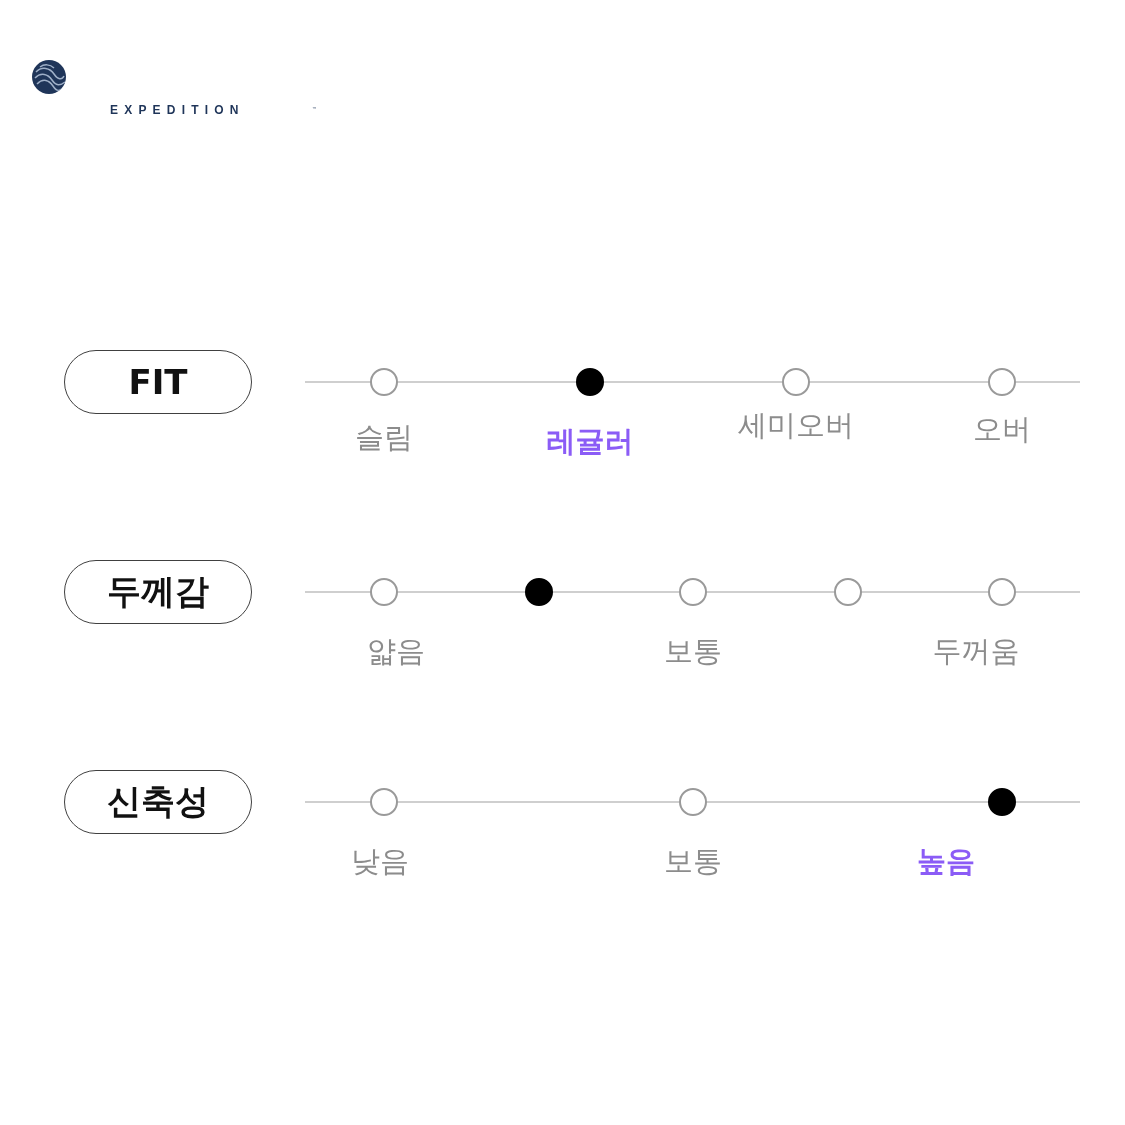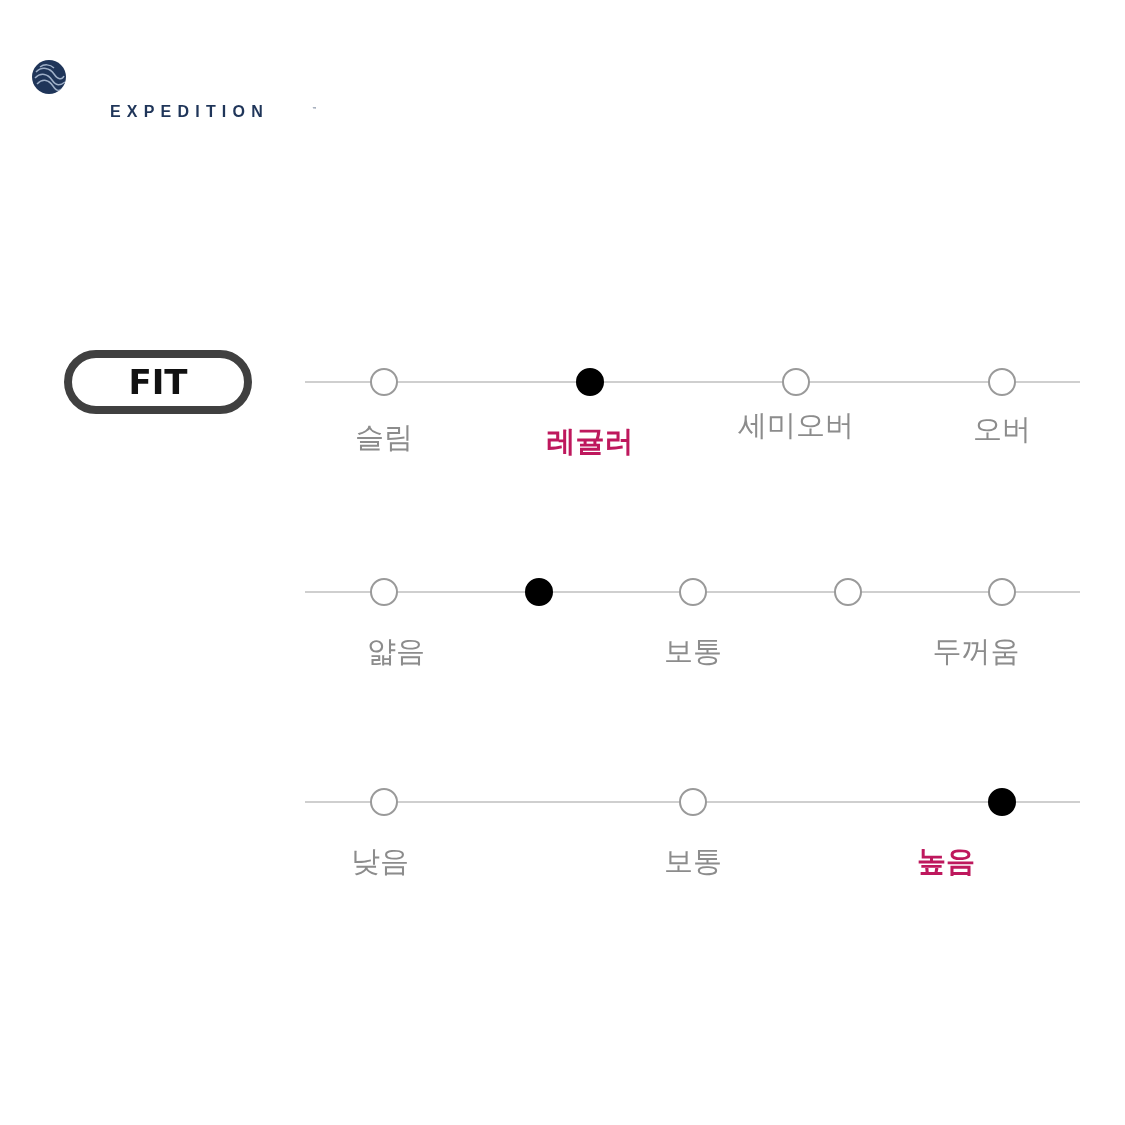--- a/index.html
+++ b/index.html
@@ -6,33 +6,33 @@
     body { width: 1125px; height: 1125px; position: relative; overflow: hidden;
            font-family: "DejaVu Sans", "Liberation Sans", sans-serif; }
 
     .logo { position: absolute; left: 30px; top: 52px; width: 300px; height: 70px; }
     .logo-globe { position: absolute; left: 2px; top: 8px; width: 34px; height: 34px; border-radius: 50%;
                   background: #1f3559; overflow: hidden; }
     .logo-globe svg { width: 34px; height: 34px; display: block; }
     .logo-word { position: absolute; left: 30px; top: -4px; font-family: "Liberation Sans", sans-serif;
                  font-weight: bold; font-size: 46px; color: #1f3559; letter-spacing: -0.5px; line-height: 1; }
     .logo-sub { position: absolute; left: 80px; top: 52px; font-family: "Liberation Sans", sans-serif;
-                font-weight: bold; font-size: 16px; letter-spacing: 6.2px; color: #1f3559; line-height: 1; }
+                font-weight: bold; font-size: 12px; letter-spacing: 6.2px; color: #1f3559; line-height: 1; }
     .logo-tm { position: absolute; left: 282px; top: 54px; font-size: 5px; color: #1f3559; }
 
     .row { position: absolute; left: 0; width: 1125px; height: 120px; }
-    .pill { position: absolute; left: 64px; width: 188px; height: 64px; border: 8px solid #404040;
+    .pill { position: absolute; left: 64px; width: 188px; height: 64px; border: 1px solid #404040;
             border-radius: 34px; box-sizing: border-box; display: flex; align-items: center; justify-content: center;
             font-weight: bold; font-size: 34px; color: #111; }
     .track { position: absolute; left: 305px; width: 775px; height: 2px; background: #cfcfcf; }
     .dot { position: absolute; width: 28px; height: 28px; border-radius: 50%; box-sizing: border-box;
            background: #fff; border: 2px solid #9a9a9a; transform: translate(-50%, -50%); }
     .dot.on { background: #000; border-color: #000; }
     .lbl { position: absolute; transform: translateX(-50%); font-size: 29px; color: #8c8c8c; white-space: nowrap; }
-    .lbl.on { color: #be185d; font-weight: bold; }
+    .lbl.on { color: #8b5cf6; font-weight: bold; }
   </style>
 </head>
 <body>
 
 <div class="logo">
   <div class="logo-globe">
     <svg viewBox="0 0 34 34">
       <path d="M4 12 C10 6, 18 8, 22 14 S30 20, 32 16" stroke="#9fb0c8" stroke-width="1.5" fill="none"></path>
       <path d="M3 18 C9 12, 16 14, 20 20 S28 26, 33 22" stroke="#9fb0c8" stroke-width="1.5" fill="none"></path>
       <path d="M5 24 C11 18, 17 20, 21 26 S27 31, 31 28" stroke="#9fb0c8" stroke-width="1.5" fill="none"></path>
@@ -50,32 +50,34 @@
   <div class="dot on" style="left:590px;top:60px"></div>
   <div class="dot" style="left:796px;top:60px"></div>
   <div class="dot" style="left:1002px;top:60px"></div>
   <div class="lbl" style="left:384px;top:96px">슬림</div>
   <div class="lbl on" style="left:590px;top:100px">레귤러</div>
   <div class="lbl" style="left:796px;top:84px">세미오버</div>
   <div class="lbl" style="left:1002px;top:88px">오버</div>
 </div>
 
 <div class="row" style="top:532px">
+  <div class="pill" style="top:28px">두께감</div>
   <div class="track" style="top:59px"></div>
   <div class="dot" style="left:384px;top:60px"></div>
   <div class="dot on" style="left:539px;top:60px"></div>
   <div class="dot" style="left:693px;top:60px"></div>
   <div class="dot" style="left:848px;top:60px"></div>
   <div class="dot" style="left:1002px;top:60px"></div>
   <div class="lbl" style="left:396px;top:100px">얇음</div>
   <div class="lbl" style="left:693px;top:100px">보통</div>
   <div class="lbl" style="left:976px;top:100px">두꺼움</div>
 </div>
 
 <div class="row" style="top:742px">
+  <div class="pill" style="top:28px">신축성</div>
   <div class="track" style="top:59px"></div>
   <div class="dot" style="left:384px;top:60px"></div>
   <div class="dot" style="left:693px;top:60px"></div>
   <div class="dot on" style="left:1002px;top:60px"></div>
   <div class="lbl" style="left:380px;top:100px">낮음</div>
   <div class="lbl" style="left:693px;top:100px">보통</div>
   <div class="lbl on" style="left:946px;top:100px">높음</div>
 </div>
 
 </body></html>

